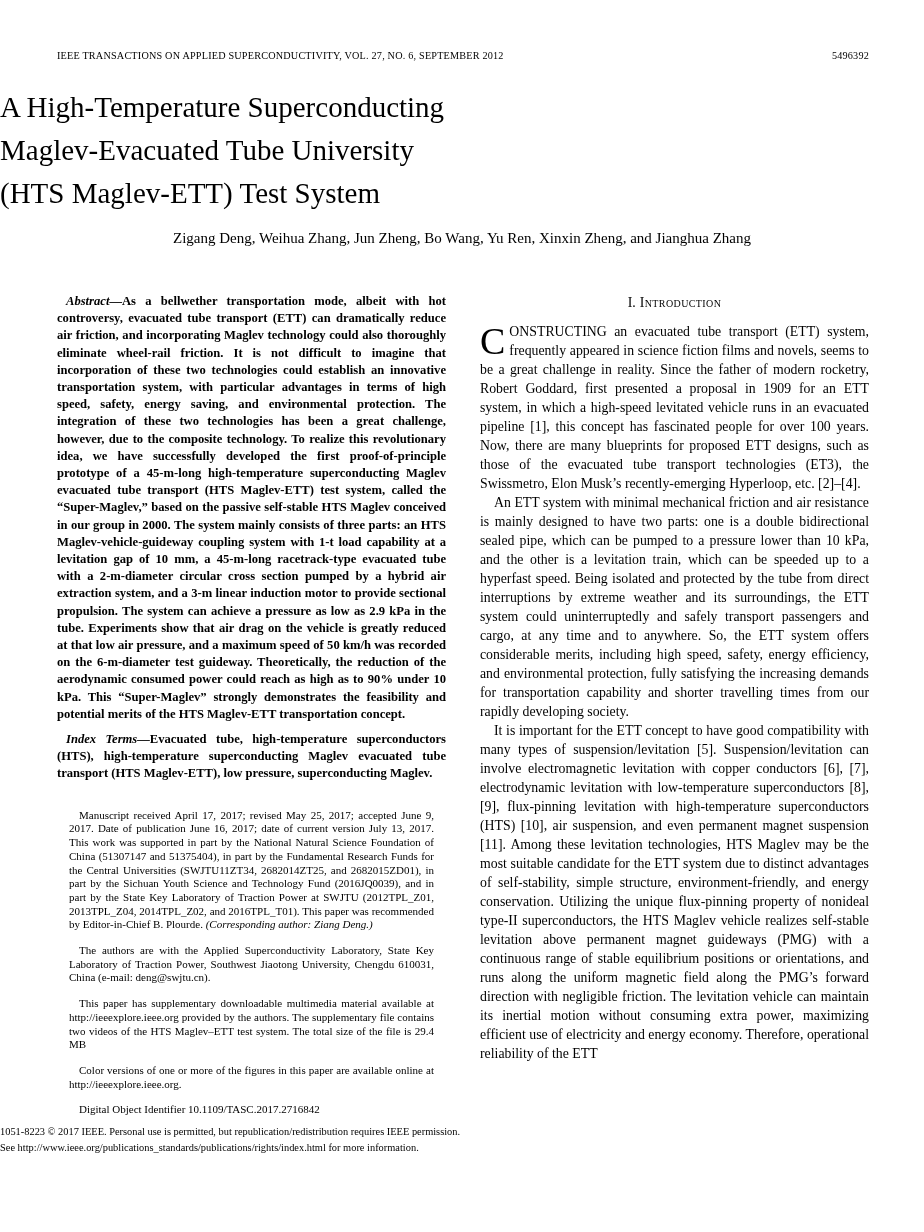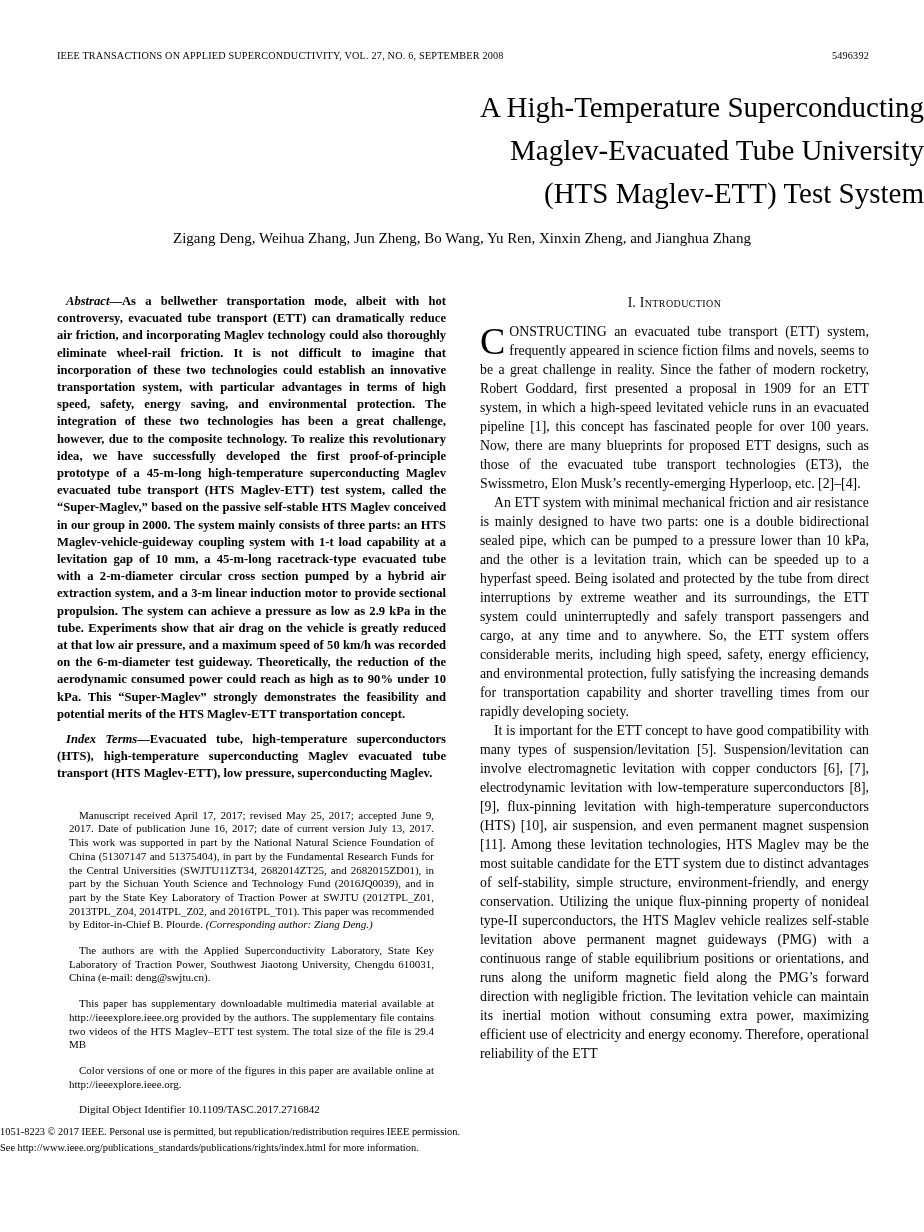--- a/index.html
+++ b/index.html
@@ -25,21 +25,21 @@
     display: flex;
     justify-content: space-between;
     font-size: 10.2px;
     letter-spacing: 0.2px;
   }
   .title {
     position: absolute;
     top: 86px;
     left: 0;
     width: 100%;
-    text-align: right;
+    text-align: left;
     font-size: 29px;
     font-weight: 400;
     line-height: 43px;
     margin: 0;
   }
   .authors {
     position: absolute;
     top: 230px;
     left: 0;
     width: 100%;
@@ -107,21 +107,21 @@
     font-size: 10.4px;
     line-height: 15.5px;
   }
 </style>
 </head>
 <body>
 
 <div class="page">
 
   <div class="running-head">
-    <span>IEEE TRANSACTIONS ON APPLIED SUPERCONDUCTIVITY, VOL. 27, NO. 6, SEPTEMBER 2008</span>
+    <span>IEEE TRANSACTIONS ON APPLIED SUPERCONDUCTIVITY, VOL. 27, NO. 6, SEPTEMBER 2012</span>
     <span>5496392</span>
   </div>
 
   <h1 class="title">
     <span>A High-Temperature Superconducting</span><br>
     <span>Maglev-Evacuated Tube University</span><br>
     <span>(HTS Maglev-ETT) Test System</span>
   </h1>
 
   <div class="authors">Zigang Deng, Weihua Zhang, Jun Zheng, Bo Wang, Yu Ren, Xinxin Zheng, and Jianghua Zhang</div>

